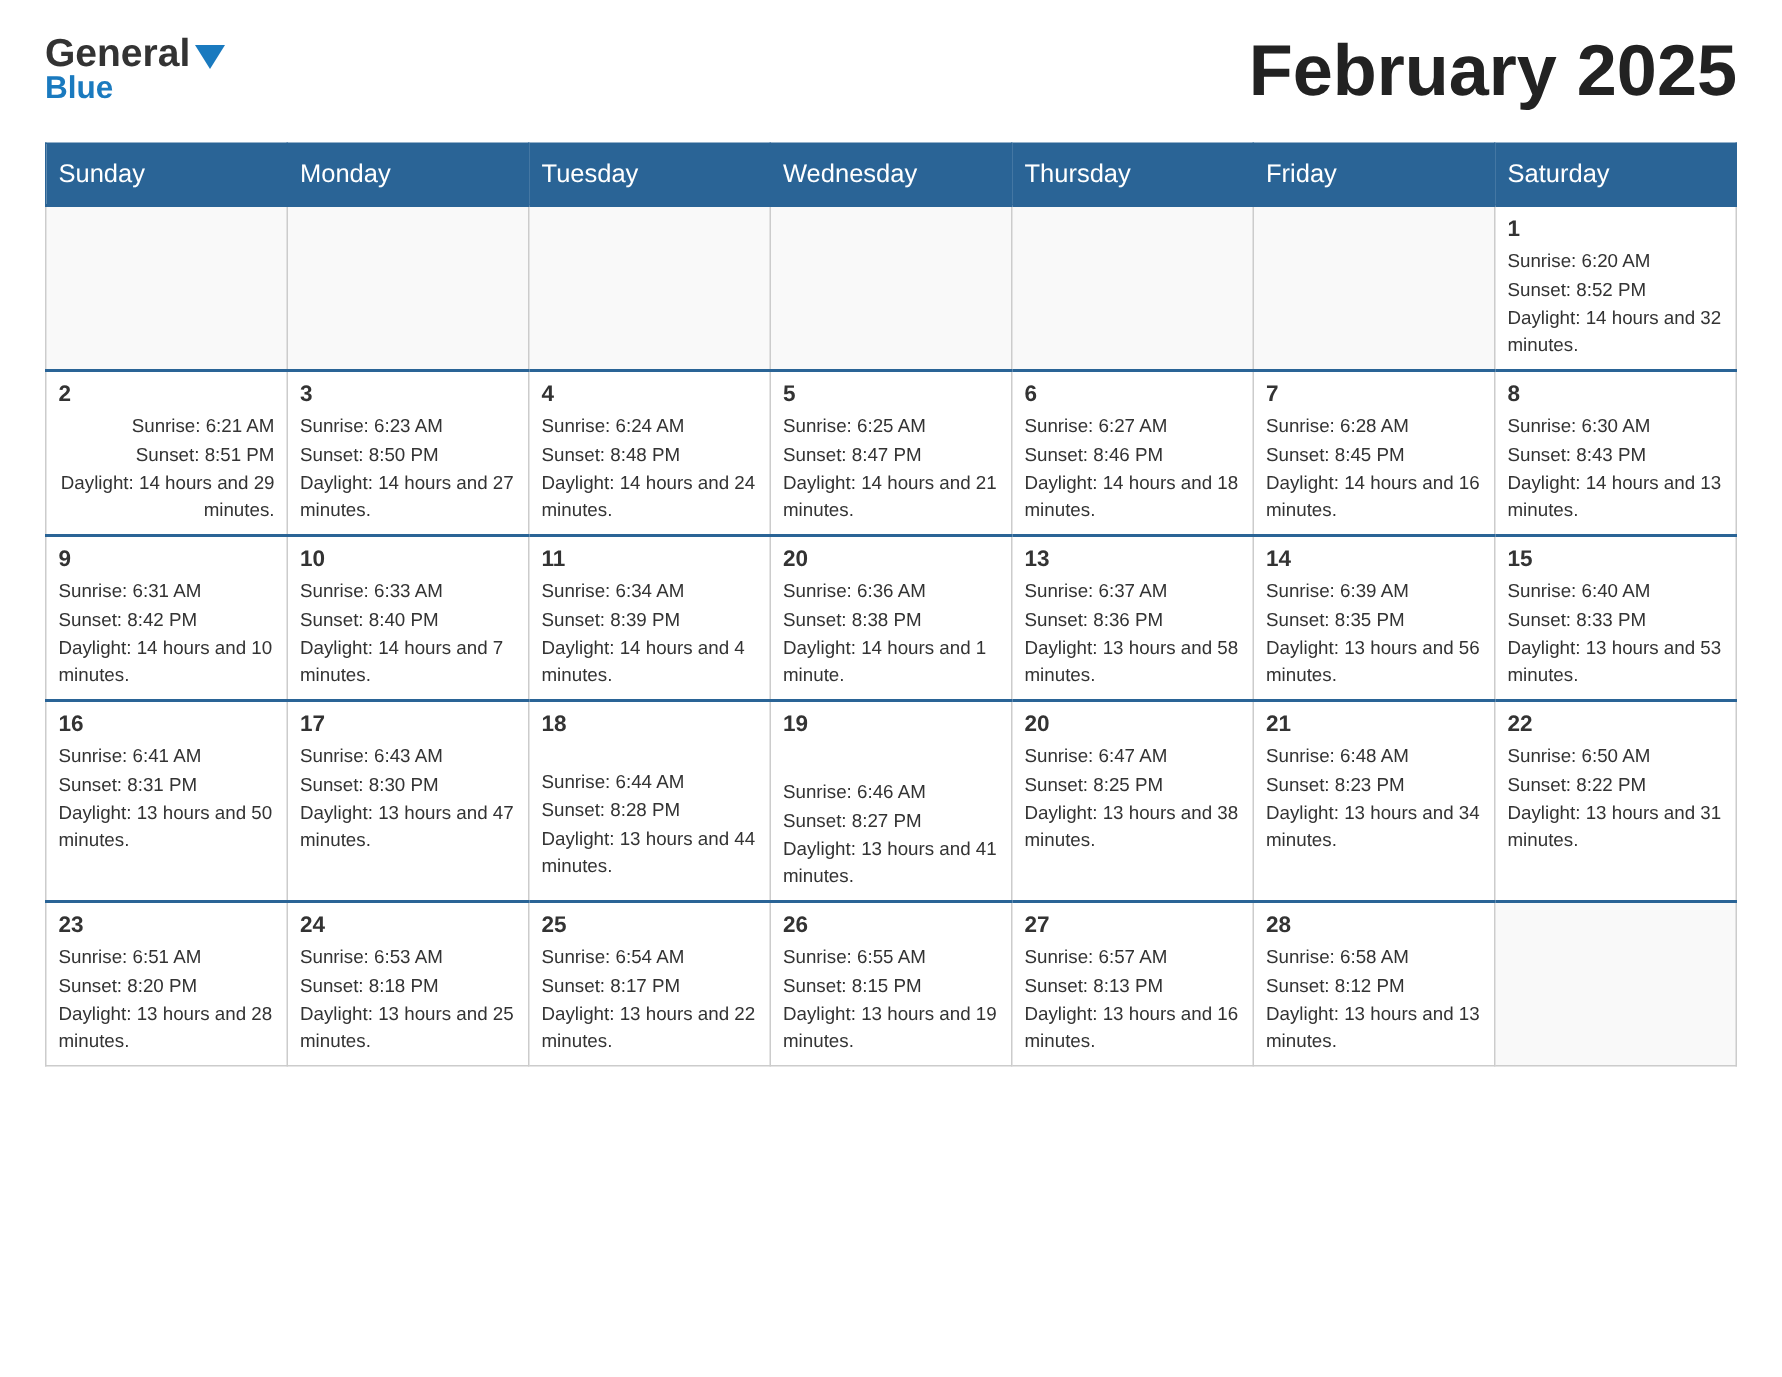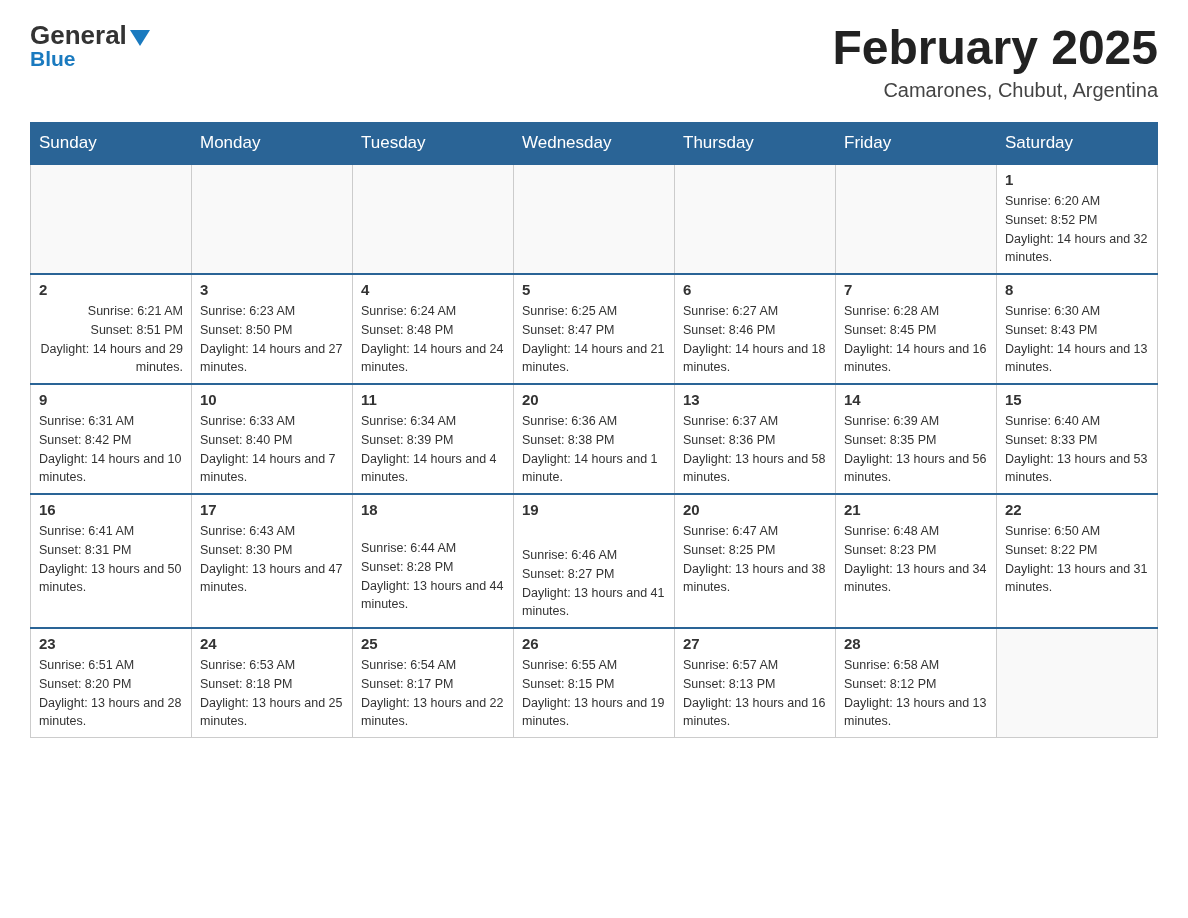--- a/index.html
+++ b/index.html
@@ -82,21 +82,20 @@
 <div class="header">
   <div class="logo">
     <div style="display:flex; align-items:center; gap:0px;">
       <span style="font-size:26px; font-weight:bold; color:#333;">General</span>
       <span style="display:inline-block; width:0; height:0; border-left:10px solid transparent; border-right:10px solid transparent; border-top:16px solid #1a7abf; margin-left:3px; margin-top:4px;"></span>
     </div>
     <span style="font-size:21px; font-weight:bold; color:#1a7abf; margin-top:-4px;">Blue</span>
   </div>
   <div class="title-section">
     <div class="month-title">February 2025</div>
-    <div class="location">Camarones, Chubut, Argentina</div>
   </div>
 </div>
 
 <table class="calendar">
   <thead>
     <tr>
       <th>Sunday</th>
       <th>Monday</th>
       <th>Tuesday</th>
       <th>Wednesday</th>

